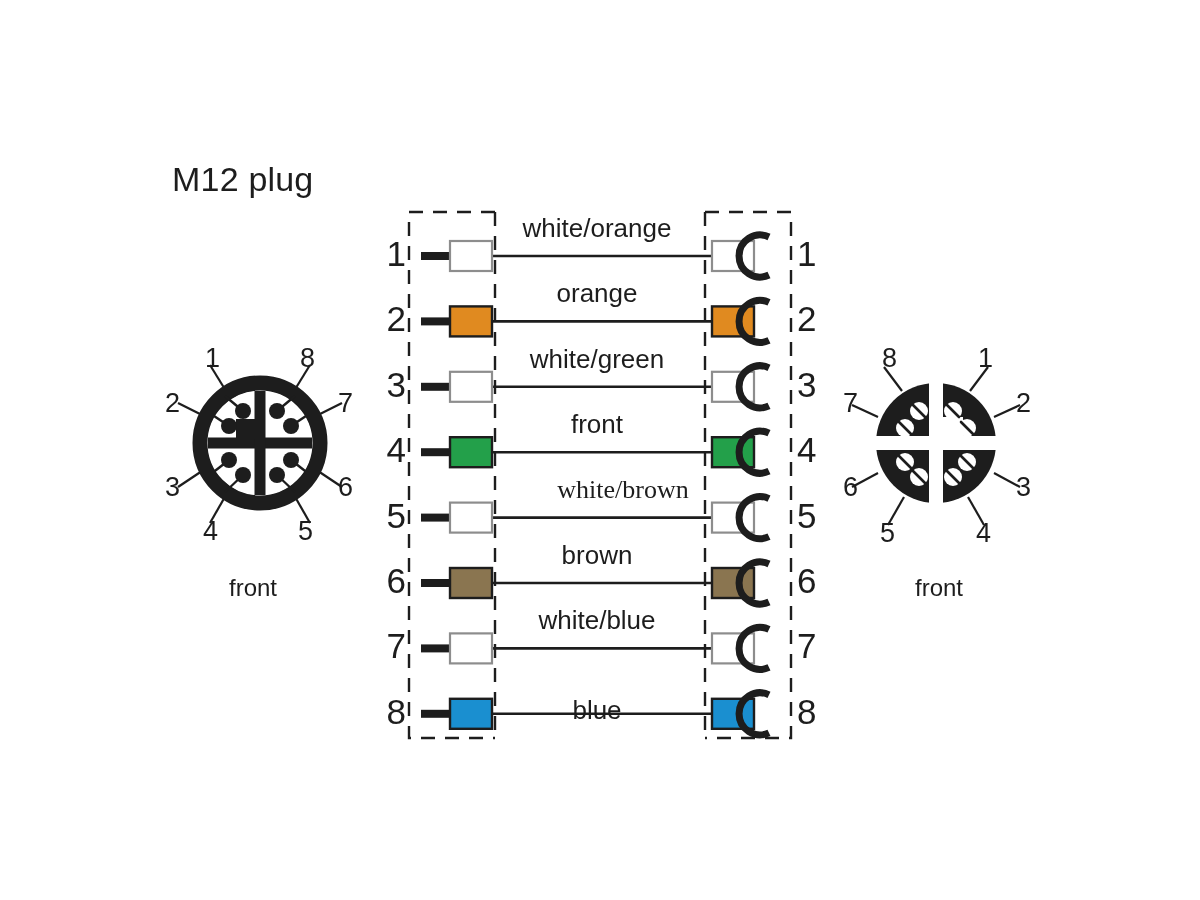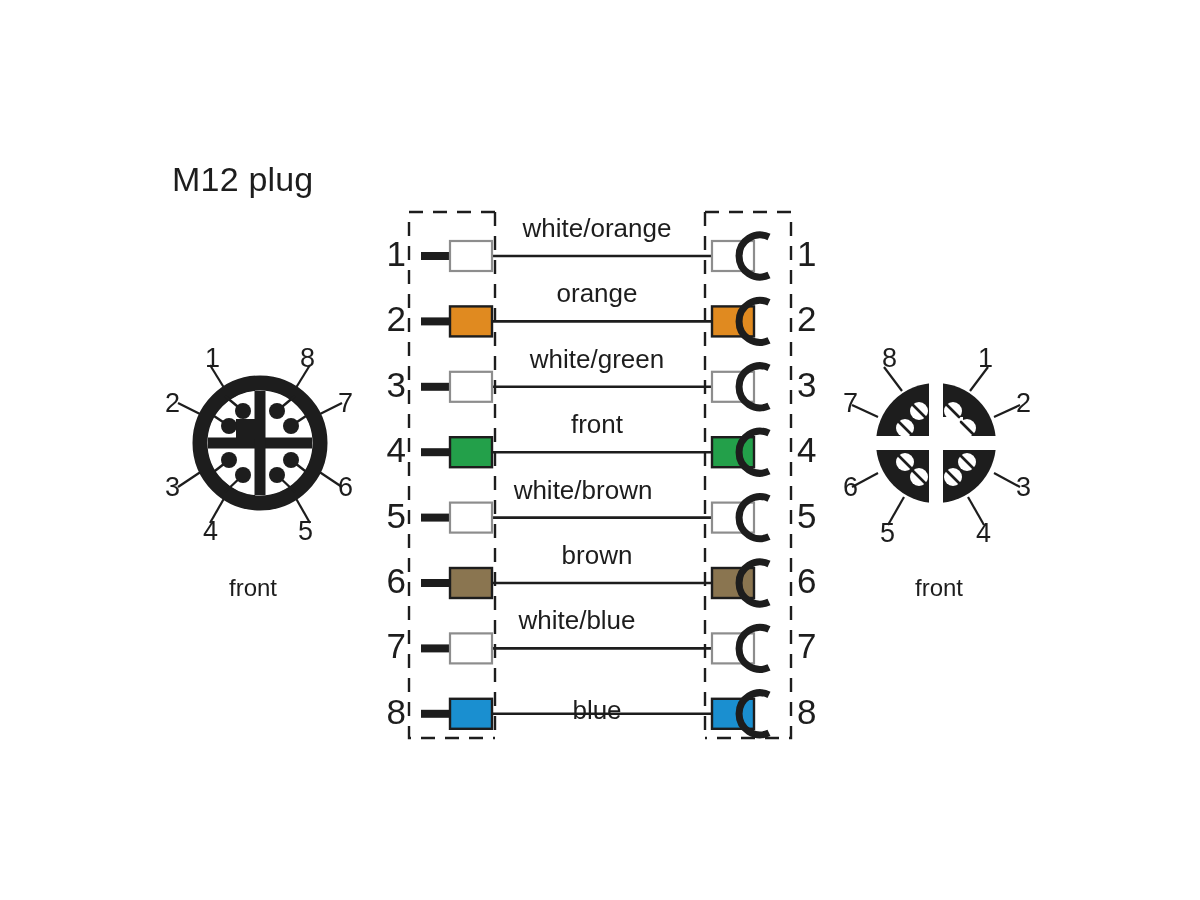--- a/index.html
+++ b/index.html
@@ -282,25 +282,25 @@
       <div class="pin-num right" style="left: 797px; top: 301.4px;">2</div>
       <div class="wire-label" style="left: 597px; top: 278.4px;">orange</div>
       <div class="pin-num left" style="left: 372px; top: 366.8px;">3</div>
       <div class="pin-num right" style="left: 797px; top: 366.8px;">3</div>
       <div class="wire-label" style="left: 597px; top: 343.8px;">white/green</div>
       <div class="pin-num left" style="left: 372px; top: 432.2px;">4</div>
       <div class="pin-num right" style="left: 797px; top: 432.2px;">4</div>
       <div class="wire-label" style="left: 597px; top: 409.2px;">front</div>
       <div class="pin-num left" style="left: 372px; top: 497.6px;">5</div>
       <div class="pin-num right" style="left: 797px; top: 497.6px;">5</div>
-      <div class="wire-label" style="left: 583px; top: 474.6px;">white/brown</div>
+      <div class="wire-label" style="left: 623px; top: 474.6px; font-family: Liberation Serif, serif;">white/brown</div>
       <div class="pin-num left" style="left: 372px; top: 563px;">6</div>
       <div class="pin-num right" style="left: 797px; top: 563px;">6</div>
       <div class="wire-label" style="left: 597px; top: 540px;">brown</div>
       <div class="pin-num left" style="left: 372px; top: 628.4px;">7</div>
       <div class="pin-num right" style="left: 797px; top: 628.4px;">7</div>
-      <div class="wire-label" style="left: 577px; top: 605.4px;">white/blue</div>
+      <div class="wire-label" style="left: 597px; top: 605.4px;">white/blue</div>
       <div class="pin-num left" style="left: 372px; top: 693.8px;">8</div>
       <div class="pin-num right" style="left: 797px; top: 693.8px;">8</div>
       <div class="wire-label" style="left: 597px; top: 695px;">blue</div>
     </div>
 
 </div>
 
 </body></html>

